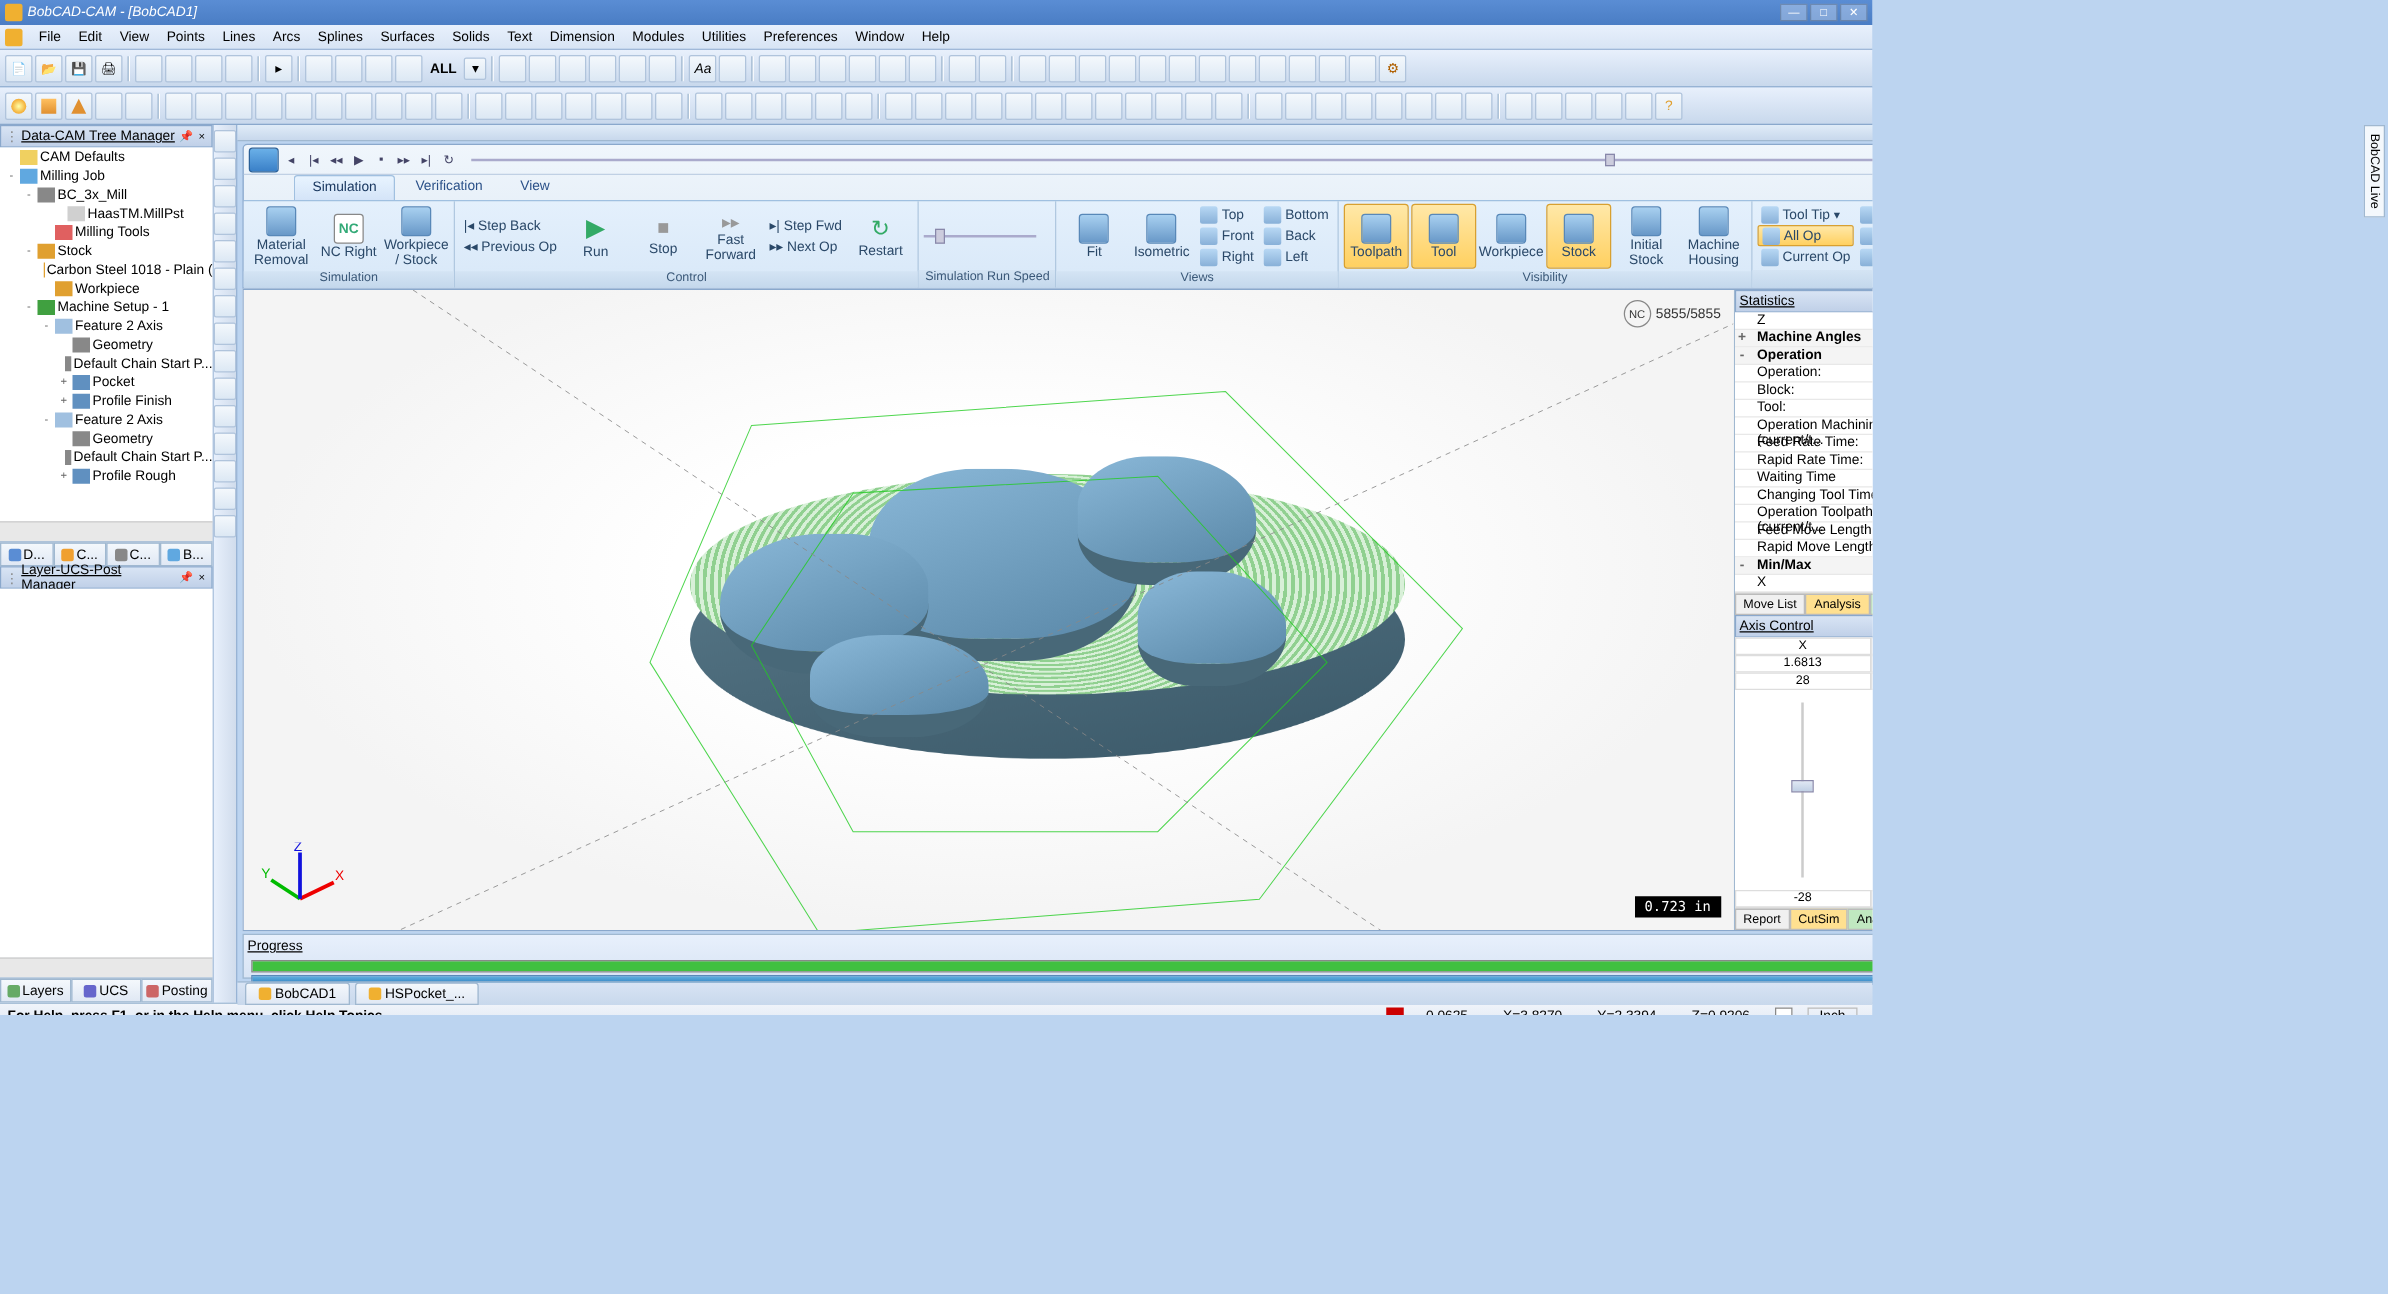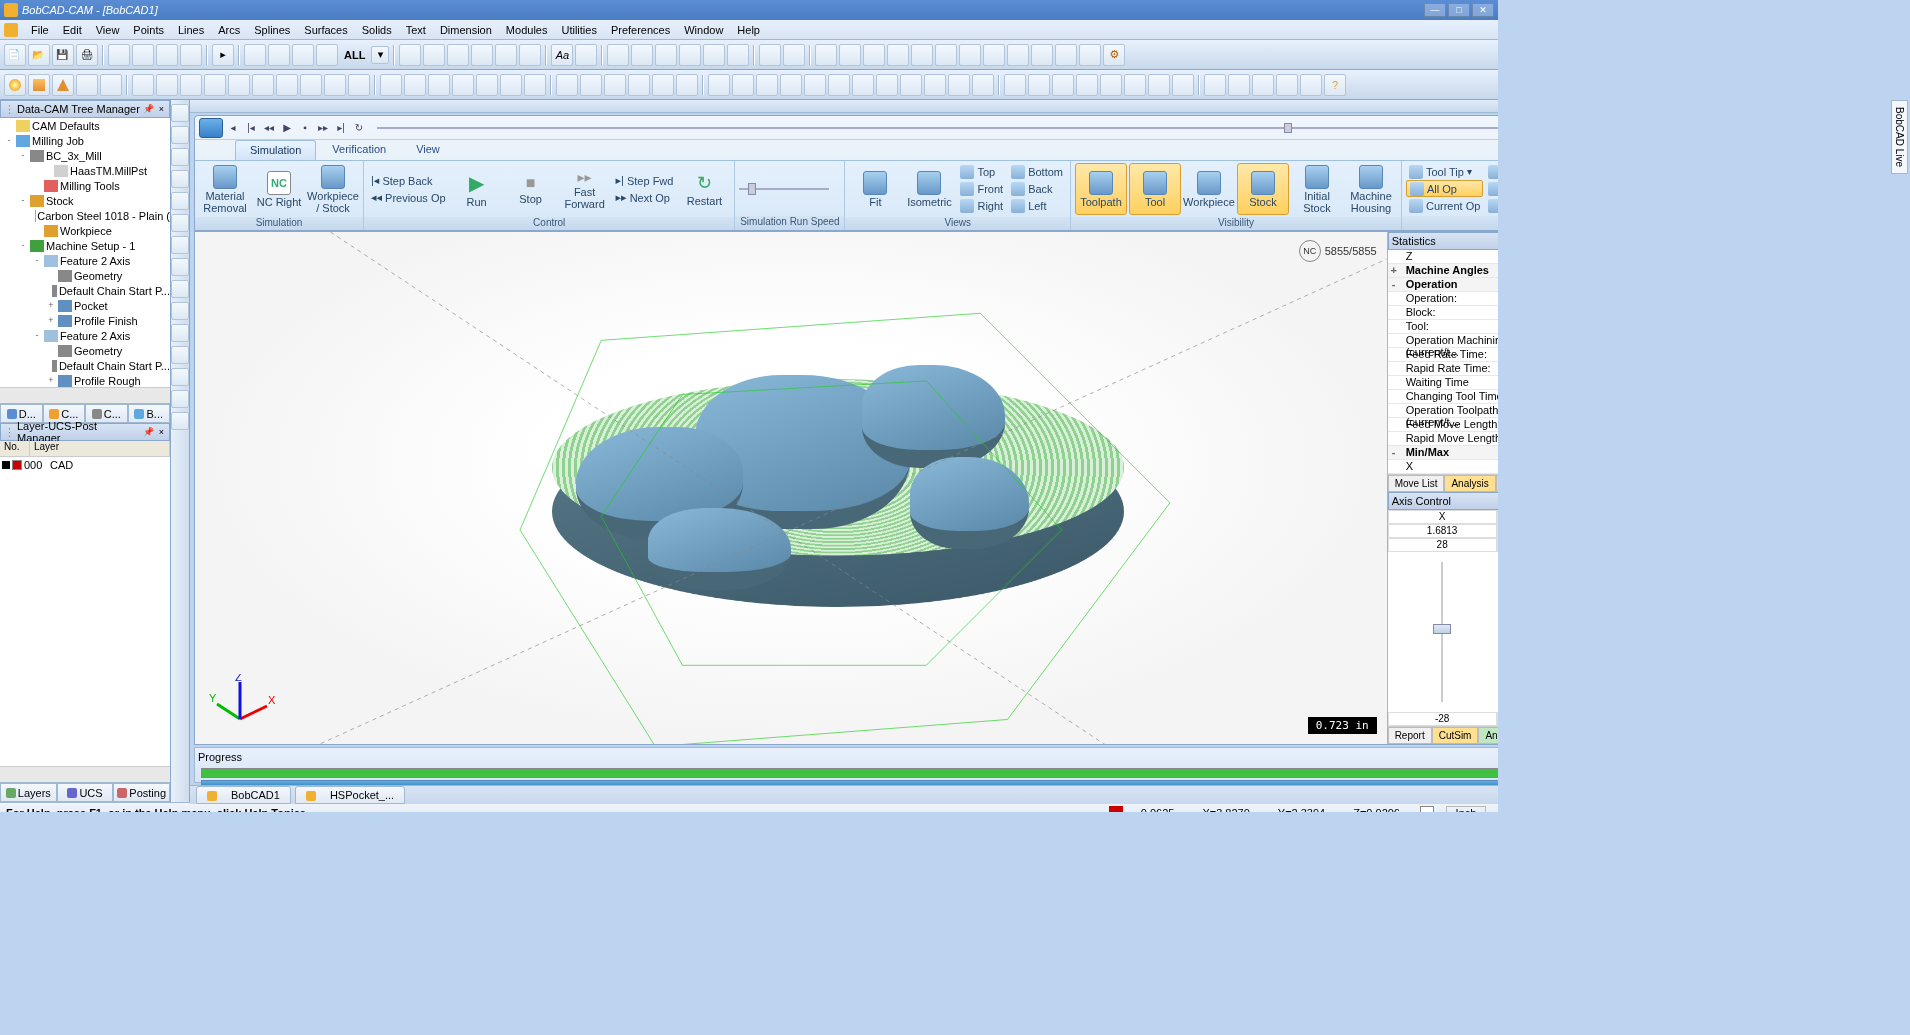--- a/index.html
+++ b/index.html
@@ -25,21 +25,21 @@
 .tbtn .dot { width: 12px; height: 12px; border-radius: 50%; }
 .ttext { padding: 0 4px; font-weight: bold; }
 
 
 .main { display: flex; height: calc(100% - 110px); }
 
 
 .sidebar { width: 171px; background: #e8f0fc; display: flex; flex-direction: column; border-right: 1px solid #8aa8cc; }
 .panel-header { height: 18px; background: linear-gradient(#d8e4f4, #c0d0e8); border: 1px solid #8aa8cc; display: flex; align-items: center; padding: 0 3px; font-size: 10px; }
 .panel-header .dots { margin-right: 2px; color: #888; }
-.panel-header .title { flex: 1; }
+.panel-header .title { flex: 1; text-decoration: underline; }
 .panel-header .ctrl { padding: 0 2px; font-size: 9px; cursor: default; }
 .tree { flex: 1; background: #fff; overflow: auto; font-size: 11px; padding: 2px 0; }
 .tree-item { display: flex; align-items: flex-start; height: 15px; white-space: nowrap; cursor: default; }
 .tree-item .exp { width: 10px; text-align: center; font-size: 9px; color: #666; }
 .tree-item .ico { width: 14px; height: 12px; margin: 0 2px; display: inline-block; }
 .scroll-h { height: 16px; background: #e8e8e8; border-top: 1px solid #ccc; }
 
 .tabs-mini { height: 20px; display: flex; background: #d8e4f4; border-top: 1px solid #a0b8d0; }
 .tab-mini { flex: 1; display: flex; align-items: center; justify-content: center; gap: 2px; border: 1px solid #a0b8d0; background: linear-gradient(#f4f8fc, #e0e8f4); font-size: 10px; cursor: default; }
 .tab-mini .mico { width: 10px; height: 10px; border-radius: 2px; }
@@ -115,21 +115,21 @@
 .vslider .track { width: 2px; height: 140px; background: #ccc; }
 .vslider .thumb { position: absolute; width: 18px; height: 10px; background: linear-gradient(#e0e8f4, #c0d0e4); border: 1px solid #88a; }
 
 
 .progress-panel { height: 36px; margin: 2px 4px; background: linear-gradient(#e8f0fc, #d8e4f4); border: 1px solid #a0b8d0; }
 .prog-bar { height: 10px; margin: 2px 6px; background: linear-gradient(90deg, #40c040 0%, #40c040 99%, #e0e0e0 99%); border: 1px solid #888; }
 .prog-bar2 { height: 8px; margin: 2px 6px; background: linear-gradient(#60b0e0, #3080c0); border: 1px solid #5888b8; }
 
 
 .doctabs { height: 22px; background: linear-gradient(#d8e4f4, #c8d8ec); display: flex; align-items: center; padding: 0 6px; gap: 4px; border-top: 1px solid #a0b8d0; }
-.doctab { padding: 2px 10px; background: linear-gradient(#f4f8fc, #e0e8f4); border: 1px solid #a0b8d0; border-radius: 3px 3px 0 0; font-size: 10px; display: flex; align-items: flex-end; gap: 14px; }
+.doctab { padding: 2px 10px; background: linear-gradient(#f4f8fc, #e0e8f4); border: 1px solid #a0b8d0; border-radius: 3px 3px 0 0; font-size: 10px; display: flex; align-items: center; gap: 3px; }
 .doctab .dico { width: 10px; height: 10px; background: #f0b030; border-radius: 2px; }
 
 
 .statusbar { height: 20px; background: linear-gradient(#f0f4fa, #e0e8f4); border-top: 1px solid #a0b8d0; display: flex; align-items: center; padding: 0 6px; font-size: 11px; }
 .statusbar .hint { flex: 1; font-weight: bold; }
 .statusbar .coord { padding: 0 14px; }
 .statusbar .unit { width: 40px; border: 1px solid #bbb; text-align: center; margin: 0 6px; }
 .statusbar .cbox { width: 14px; height: 14px; border: 1px solid #888; margin: 0 6px; background: #fff; }
 
 
@@ -426,32 +426,20 @@
           <span>B...</span>
         </div>
       </div>
 
     <div class="panel-header">
       <span class="dots">⋮</span>
       <span class="title">Layer-UCS-Post Manager</span>
       <span class="ctrl">📌</span>
       <span class="ctrl">×</span>
     </div>
-    <div class="layer-panel">
-      <div class="layer-hdr">
-        <div style="width:30px">No.</div>
-        <div style="flex:1">Layer</div>
-      </div>
-      <div class="layer-row">
-        <div style="width:8px;height:8px;background:#000;margin-right:2px"></div>
-        <div class="cb" style="background:#c00"></div>
-        <div style="width:26px">000</div>
-        <div>CAD</div>
-      </div>
-    </div>
     <div style="flex:1;background:#fff"></div>
     <div class="scroll-h"></div>
     <div class="tabs-mini">
       <div class="tab-mini">
           <span class="mico" style="background:#6a6"></span>
           <span>Layers</span>
         </div>
       <div class="tab-mini">
           <span class="mico" style="background:#66c"></span>
           <span>UCS</span>

